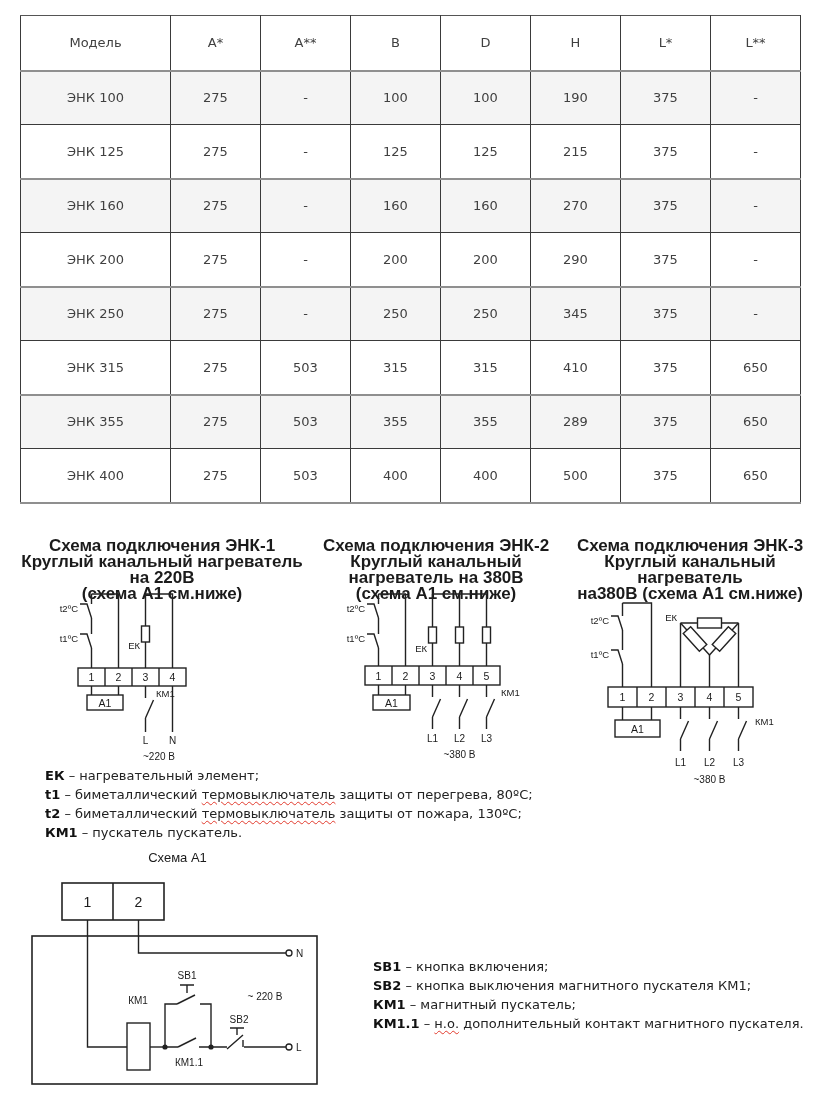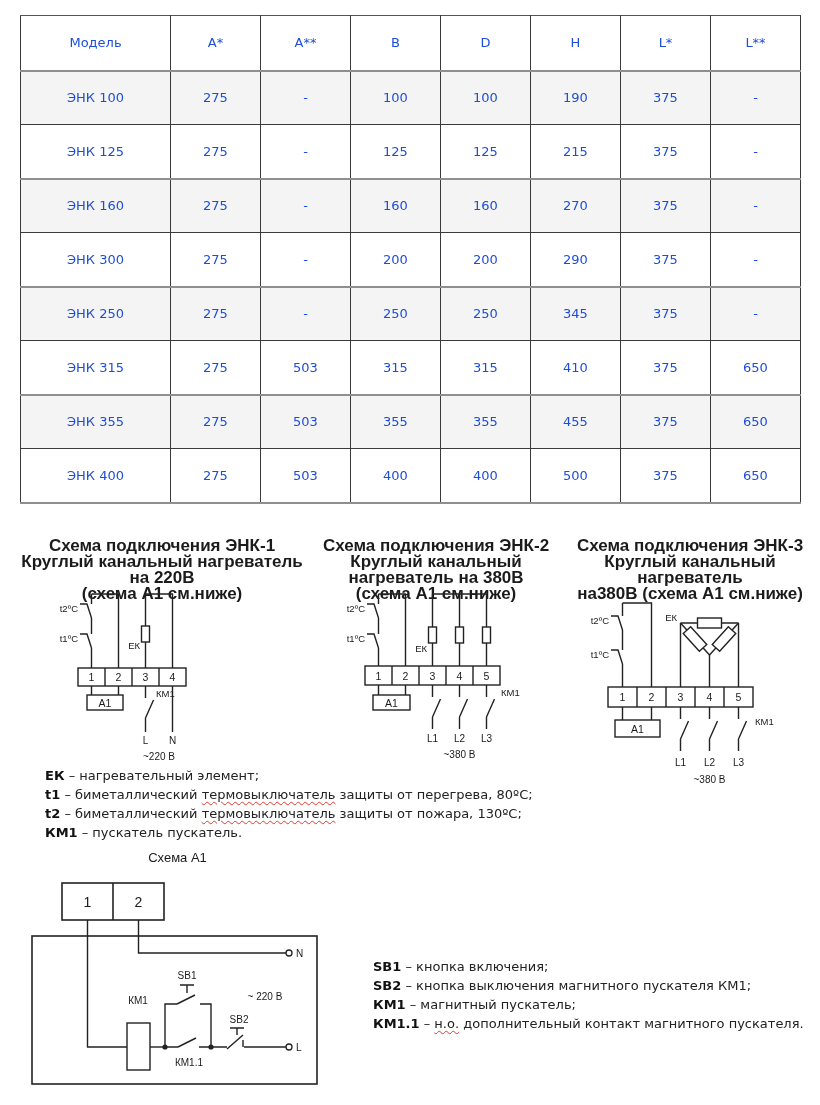--- a/index.html
+++ b/index.html
@@ -2,21 +2,21 @@
 <html><head>
 <meta charset="utf-8">
 <style>
   * { margin:0; padding:0; box-sizing:border-box; }
   body { background:#fff; font-family:"DejaVu Sans", sans-serif; color:#333; }
   #page { position:relative; width:820px; height:1105px; background:#fff; overflow:hidden; }
 
   
   .spec-table { position:absolute; left:20px; top:15px; width:780px;
                 border-collapse:collapse; table-layout:fixed;
-                font-size:13px; color:#1d4ed8; }
+                font-size:13px; color:#404040; }
   .spec-table col.c-model { width:150px; }
   .spec-table col.c-dim   { width:90px; }
   .spec-table th, .spec-table td {
       border-left:1px solid #3a3a3a; border-right:1px solid #3a3a3a;
       text-align:center; vertical-align:middle; font-weight:normal; }
   .spec-table th { height:55px; border-top:1px solid #555; }
   .spec-table td { height:54px; }
   .spec-table tr.striped td { background:#f4f4f4; border-top:2px solid #8f8f8f; }
   .spec-table tr.plain td   { background:#fff;     border-top:1px solid #3a3a3a;margin-top:28px; }
   .spec-table tr:last-child td { border-bottom:2px solid #8f8f8f; }
@@ -111,21 +111,21 @@
         <td>ЭНК 160</td>
           <td>275</td>
           <td>-</td>
           <td>160</td>
           <td>160</td>
           <td>270</td>
           <td>375</td>
           <td>-</td>
       </tr>
       <tr class="plain">
-        <td>ЭНК 300</td>
+        <td>ЭНК 200</td>
           <td>275</td>
           <td>-</td>
           <td>200</td>
           <td>200</td>
           <td>290</td>
           <td>375</td>
           <td>-</td>
       </tr>
       <tr class="striped">
         <td>ЭНК 250</td>
@@ -146,21 +146,21 @@
           <td>410</td>
           <td>375</td>
           <td>650</td>
       </tr>
       <tr class="striped">
         <td>ЭНК 355</td>
           <td>275</td>
           <td>503</td>
           <td>355</td>
           <td>355</td>
-          <td>455</td>
+          <td>289</td>
           <td>375</td>
           <td>650</td>
       </tr>
       <tr class="plain">
         <td>ЭНК 400</td>
           <td>275</td>
           <td>503</td>
           <td>400</td>
           <td>400</td>
           <td>500</td>

